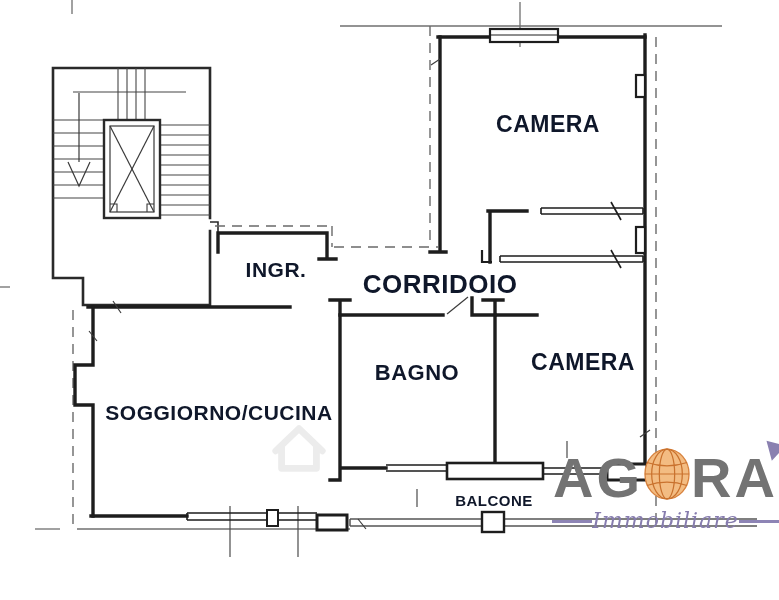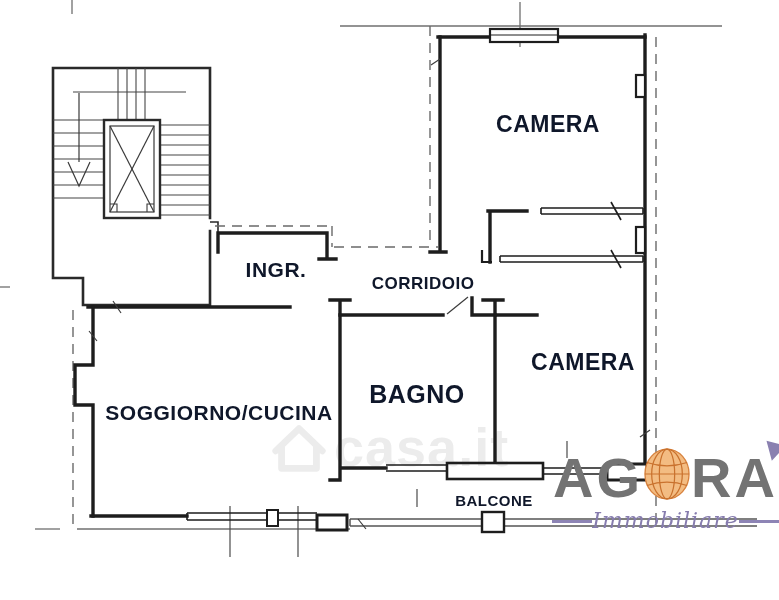--- a/index.html
+++ b/index.html
@@ -175,28 +175,27 @@
       <line x1="358" y1="519" x2="366" y2="529"></line>
       <line x1="431" y1="65" x2="440" y2="59"></line>
       <line x1="640" y1="437" x2="650" y2="430"></line>
     </g>
   </svg>
 
   <div class="watermark">
     <svg width="62" height="62" viewBox="0 0 64 64">
       <path d="M8,36 L32,13 L56,36 M14,31 V54 H50 V31" fill="none" stroke="currentColor" stroke-width="7" stroke-linecap="round" stroke-linejoin="round"></path>
     </svg>
-    <span class="wm-text">casa.it</span>
   </div>
 
   <div class="room-label" style="left:548px;top:124px;font-size:23px;">CAMERA</div>
   <div class="room-label" style="left:276px;top:270px;font-size:21px;">INGR.</div>
-  <div class="room-label" style="left:423px;top:284px;font-size:17px;">CORRIDOIO</div>
+  <div class="room-label" style="left:440px;top:284px;font-size:26px;">CORRIDOIO</div>
   <div class="room-label" style="left:583px;top:362px;font-size:23px;">CAMERA</div>
-  <div class="room-label" style="left:417px;top:394px;font-size:25px;">BAGNO</div>
+  <div class="room-label" style="left:417px;top:373px;font-size:22px;">BAGNO</div>
   <div class="room-label" style="left:219px;top:413px;font-size:21px;">SOGGIORNO/CUCINA</div>
   <div class="room-label" style="left:494px;top:500px;font-size:15px;">BALCONE</div>
 
   <div class="logo">
     <div class="logo-word">
       <span class="logo-letters">AG</span>
       <svg class="logo-globe" width="46" height="52" viewBox="0 0 48 54">
         <ellipse cx="24" cy="27" rx="23" ry="26" fill="#f3bc82" stroke="#d8823d" stroke-width="1.4"></ellipse>
         <ellipse cx="24" cy="27" rx="8" ry="26" fill="none" stroke="#c9722e" stroke-width="1.3"></ellipse>
         <ellipse cx="24" cy="27" rx="16" ry="26" fill="none" stroke="#c9722e" stroke-width="1.3"></ellipse>

